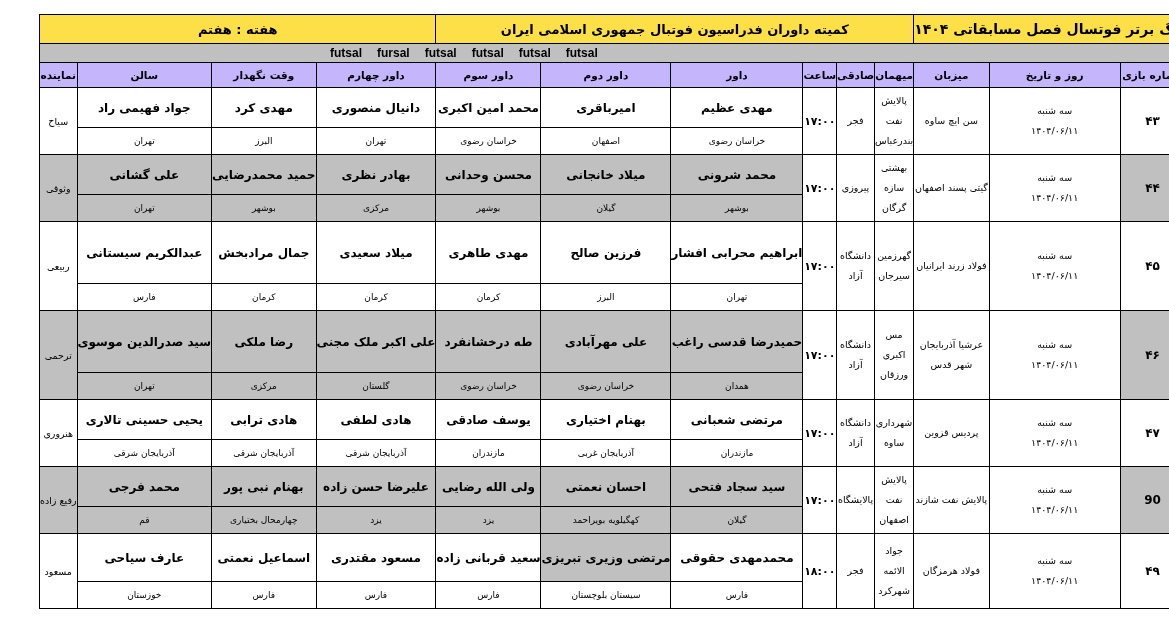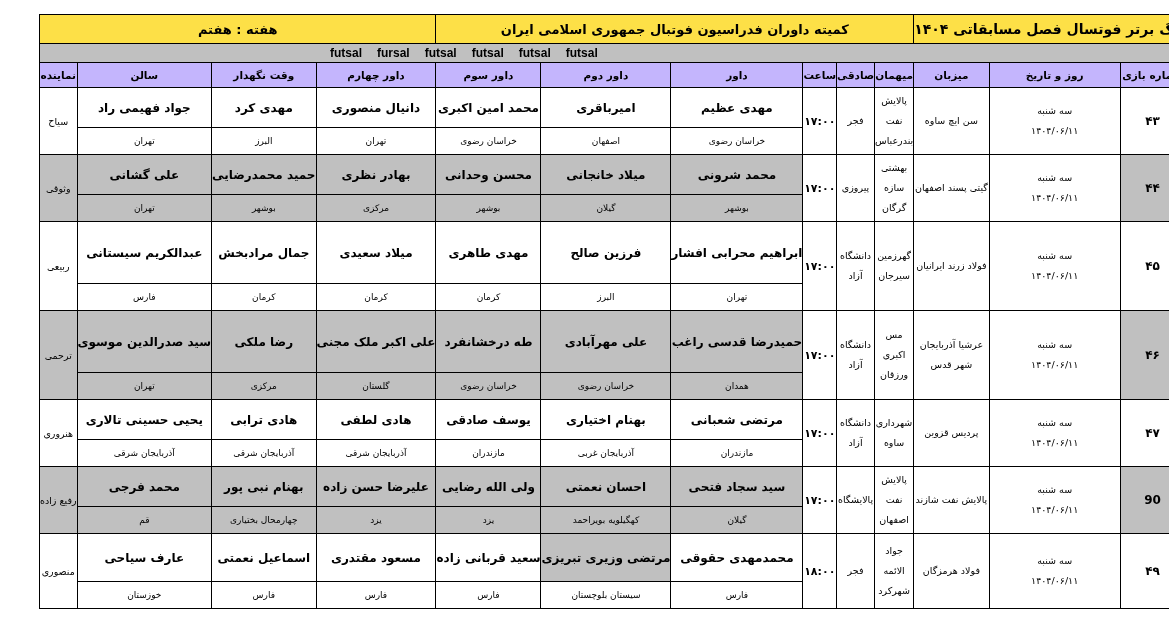--- a/index.html
+++ b/index.html
@@ -242,21 +242,21 @@
           <td class="cell white" rowspan="2">فولاد هرمزگان</td>
           <td class="cell white" rowspan="2">جواد الائمه شهرکرد</td>
           <td class="cell white" rowspan="2">فجر</td>
           <td class="time white" rowspan="2">۱۸:۰۰</td>
           <td class="name white">محمدمهدی حقوقی</td>
           <td class="name grey">مرتضی وزیری تبریزی</td>
           <td class="name white">سعید قربانی زاده</td>
           <td class="name white">مسعود مقتدری</td>
           <td class="name white">اسماعیل نعمتی</td>
           <td class="name white">عارف سیاحی</td>
-          <td class="rep white" rowspan="2">منصوری</td>
+          <td class="rep white" rowspan="2">مسعود</td>
         </tr>
         <tr style="height: 26px;">
           <td class="region white">فارس</td>
           <td class="region white">سیستان بلوچستان</td>
           <td class="region white">فارس</td>
           <td class="region white">فارس</td>
           <td class="region white">فارس</td>
           <td class="region white">خوزستان</td>
         </tr>
       </tbody>

